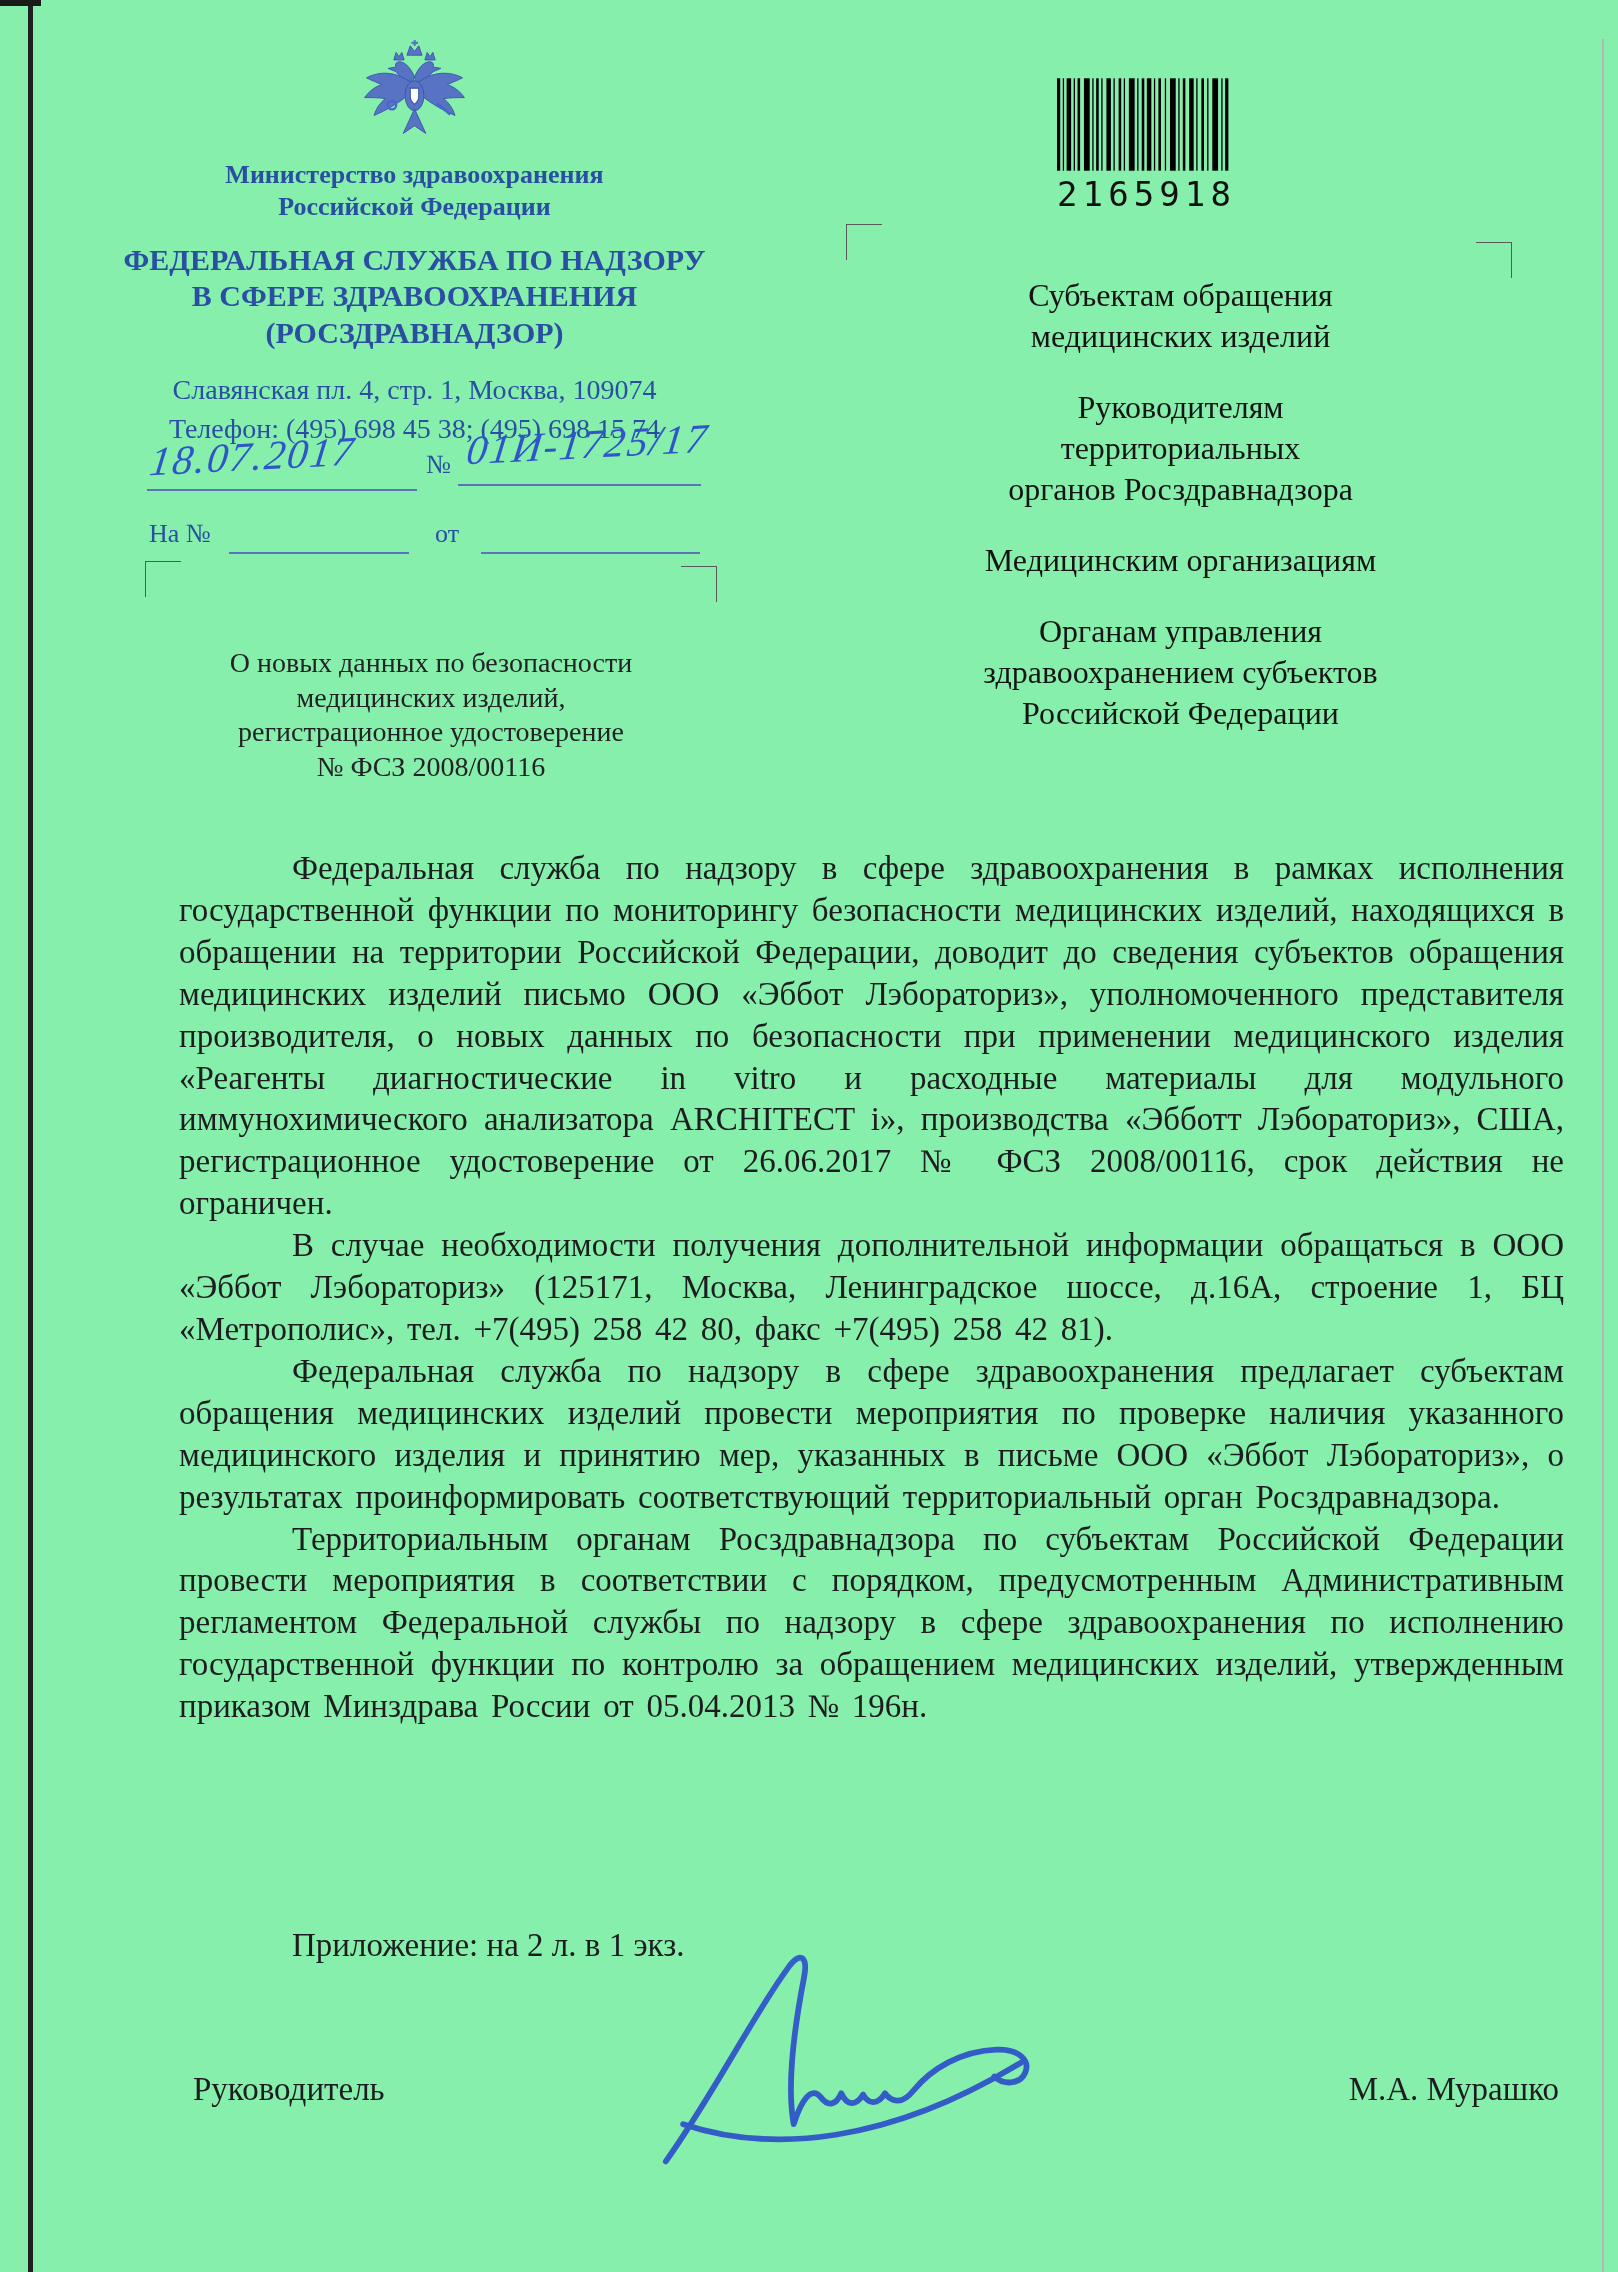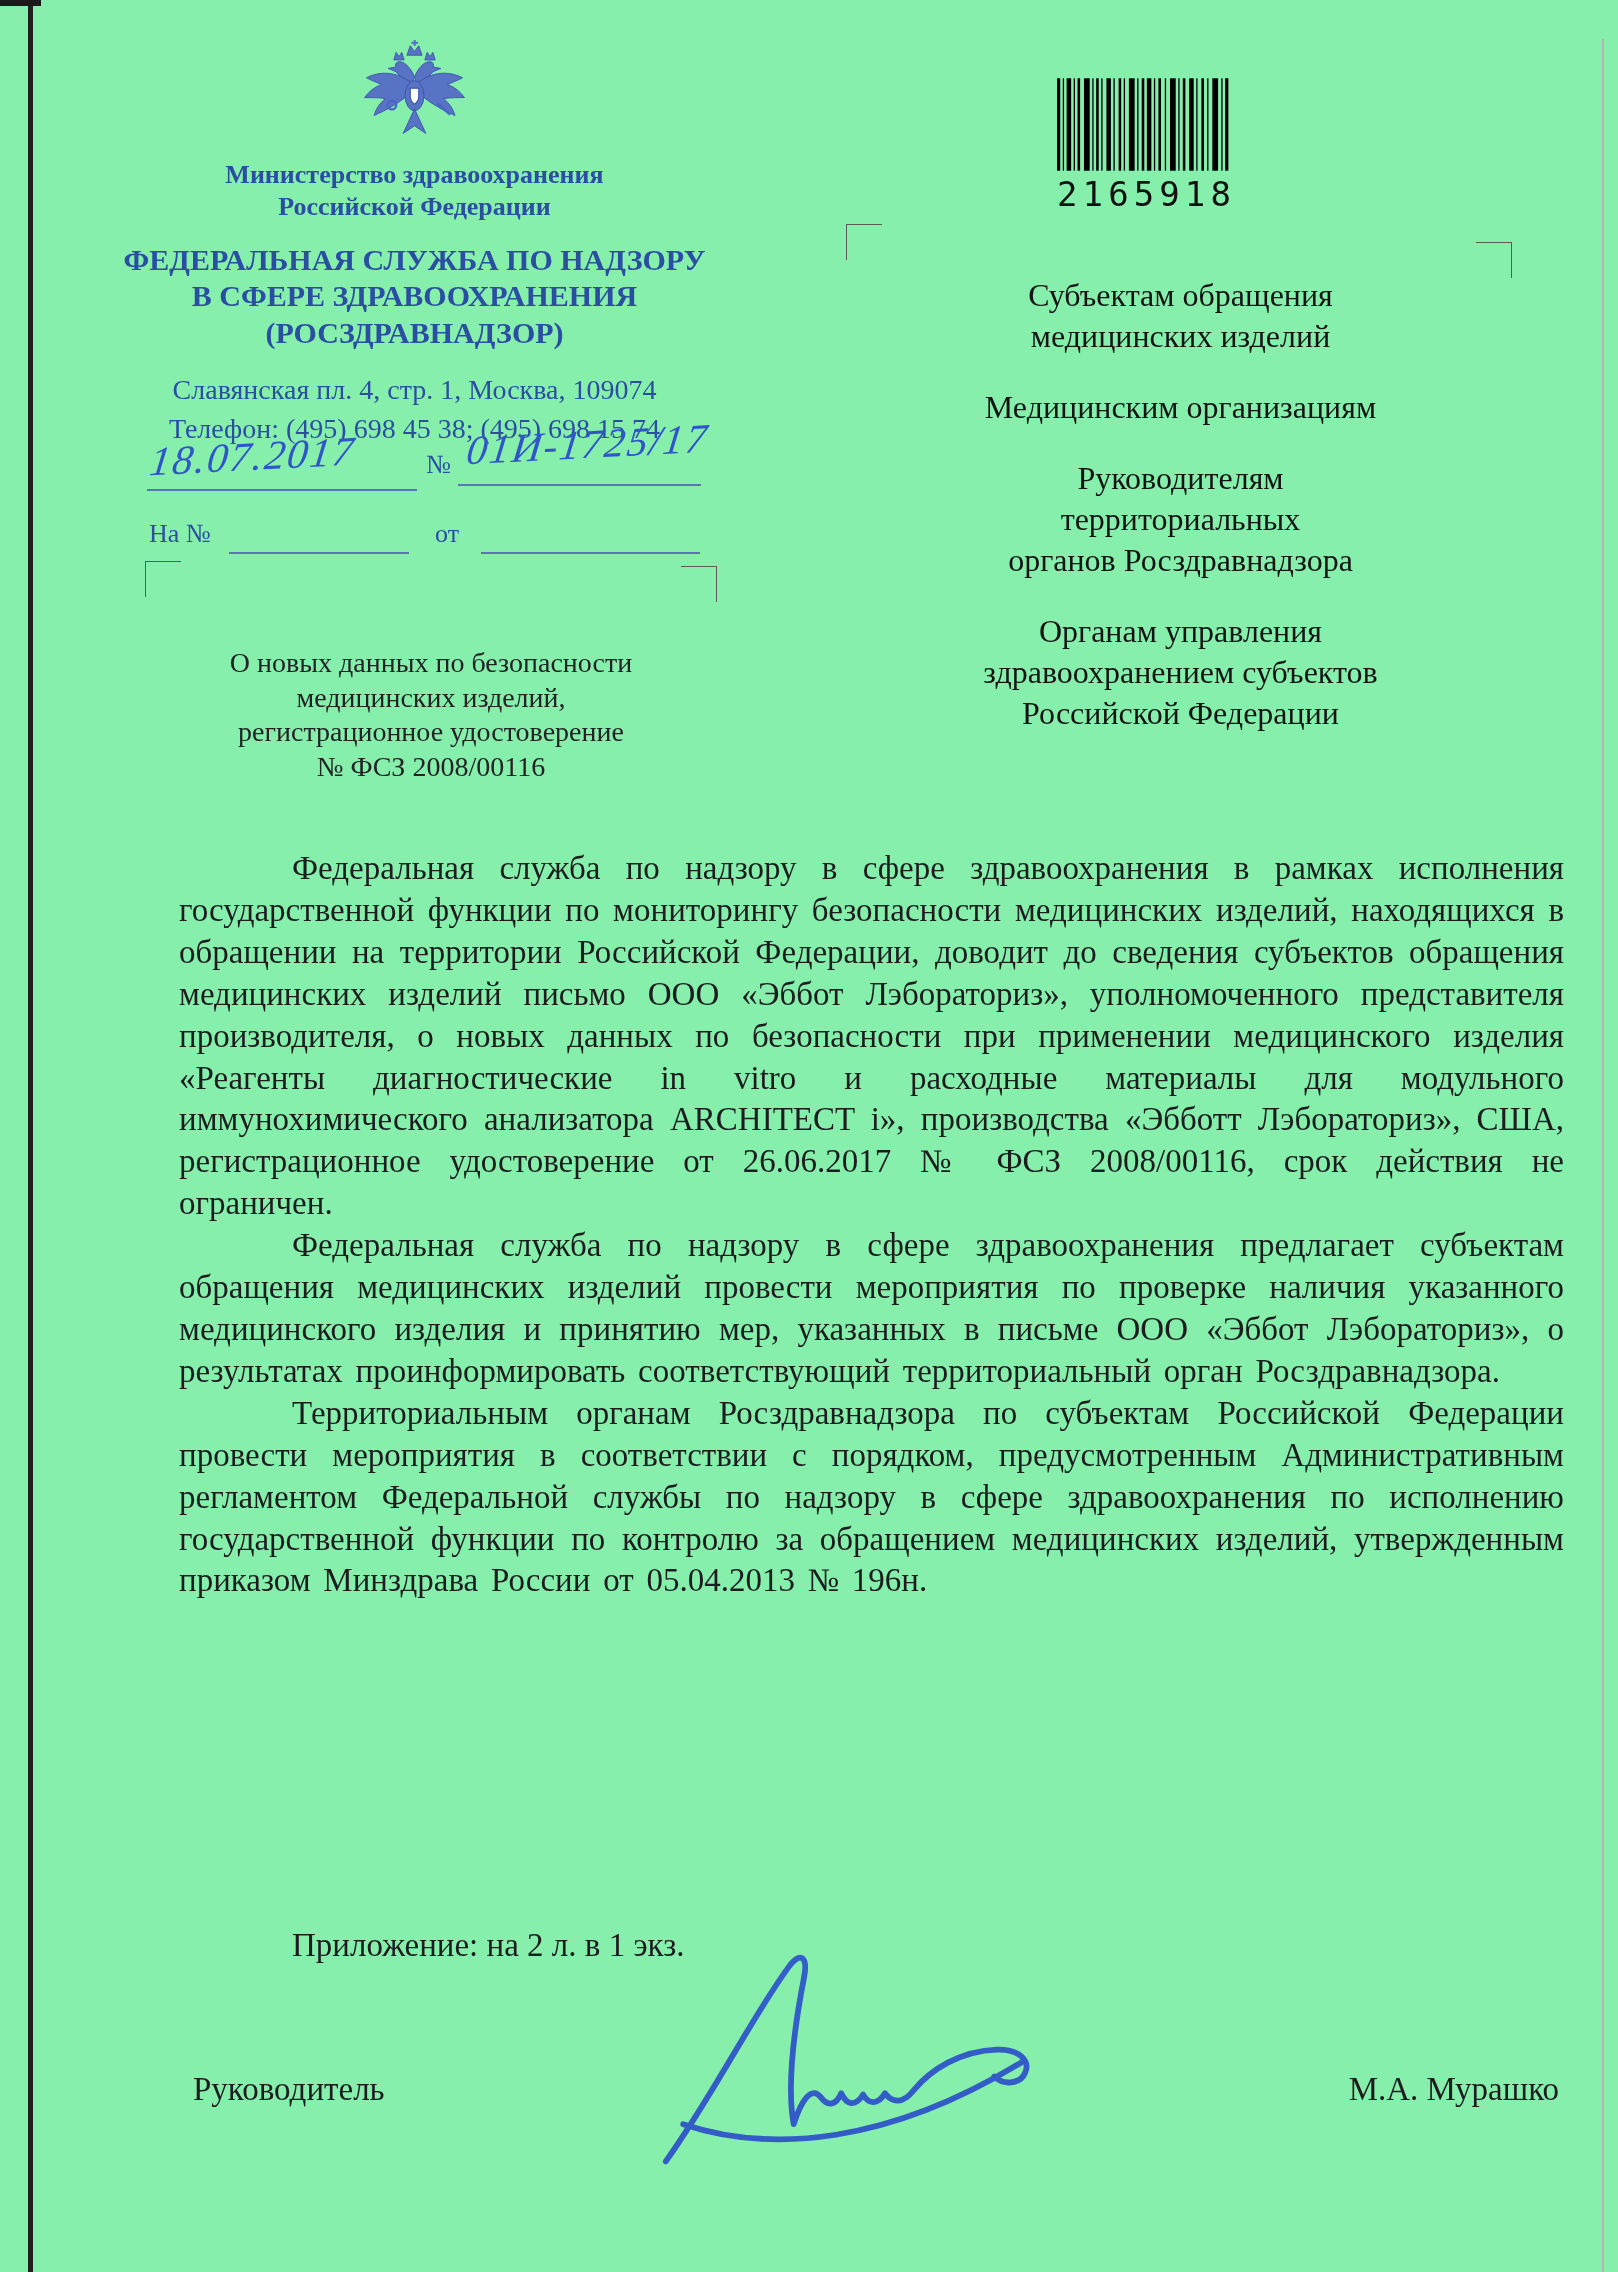--- a/index.html
+++ b/index.html
@@ -165,36 +165,37 @@
         <rect x="256" y="0" width="2" height="144"></rect>
           <rect x="262" y="0" width="5" height="144"></rect>
       </g>
     </svg>
     <div class="barcode-number">2165918</div>
   </div>
 
   <div class="addressees">
     <div class="addressee">Субъектам обращения
 медицинских изделий</div>
-    <div class="addressee">Медицинским организациям</div>
     <div class="addressee">Руководителям
 территориальных
 органов Росздравнадзора</div>
+    <div class="addressee">Медицинским организациям</div>
     <div class="addressee">Органам управления
 здравоохранением субъектов
 Российской Федерации</div>
   </div>
 
   <div class="subject">О новых данных по безопасности
 медицинских изделий,
 регистрационное удостоверение
 № ФСЗ 2008/00116</div>
 
   <div class="body-text">
     <p>Федеральная служба по надзору в сфере здравоохранения в рамках исполнения государственной функции по мониторингу безопасности медицинских изделий, находящихся в обращении на территории Российской Федерации, доводит до сведения субъектов обращения медицинских изделий письмо ООО «Эббот Лэбораториз», уполномоченного представителя производителя, о новых данных по безопасности при применении медицинского изделия «Реагенты диагностические in vitro и расходные материалы для модульного иммунохимического анализатора ARCHITECT i», производства «Эбботт Лэбораториз», США, регистрационное удостоверение от 26.06.2017 № ФСЗ 2008/00116, срок действия не ограничен.</p>
+    <p>В случае необходимости получения дополнительной информации обращаться в ООО «Эббот Лэбораториз» (125171, Москва, Ленинградское шоссе, д.16А, строение 1, БЦ «Метрополис», тел. +7(495) 258 42 80, факс +7(495) 258 42 81).</p>
     <p>Федеральная служба по надзору в сфере здравоохранения предлагает субъектам обращения медицинских изделий провести мероприятия по проверке наличия указанного медицинского изделия и принятию мер, указанных в письме ООО «Эббот Лэбораториз», о результатах проинформировать соответствующий территориальный орган Росздравнадзора.</p>
     <p>Территориальным органам Росздравнадзора по субъектам Российской Федерации провести мероприятия в соответствии с порядком, предусмотренным Административным регламентом Федеральной службы по надзору в сфере здравоохранения по исполнению государственной функции по контролю за обращением медицинских изделий, утвержденным приказом Минздрава России от 05.04.2013 № 196н.</p>
   </div>
 
   <div class="attachment">
     <span>Приложение: на 2 л. в 1 экз.</span>
   </div>
 
   <div class="signer-title">Руководитель</div>
   <svg class="signature-svg" viewBox="0 0 640 420" xmlns="http://www.w3.org/2000/svg">

